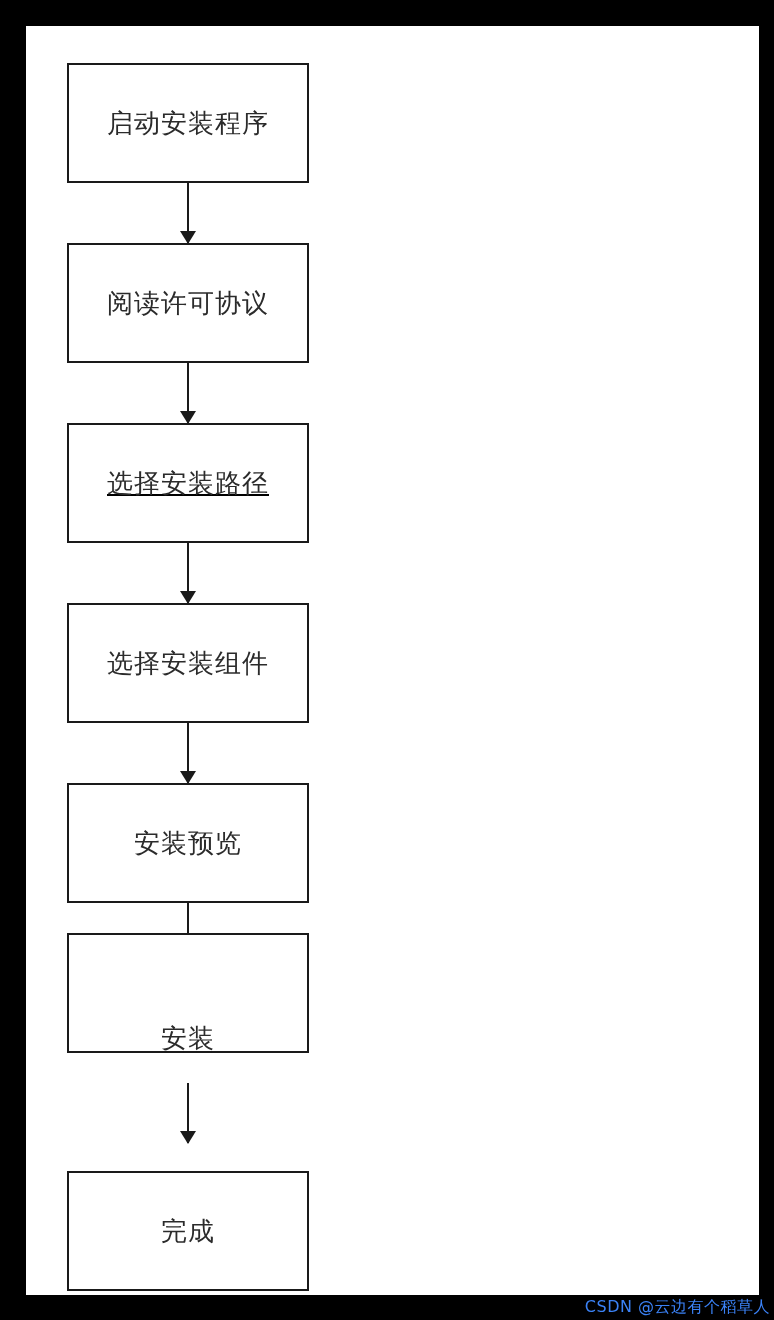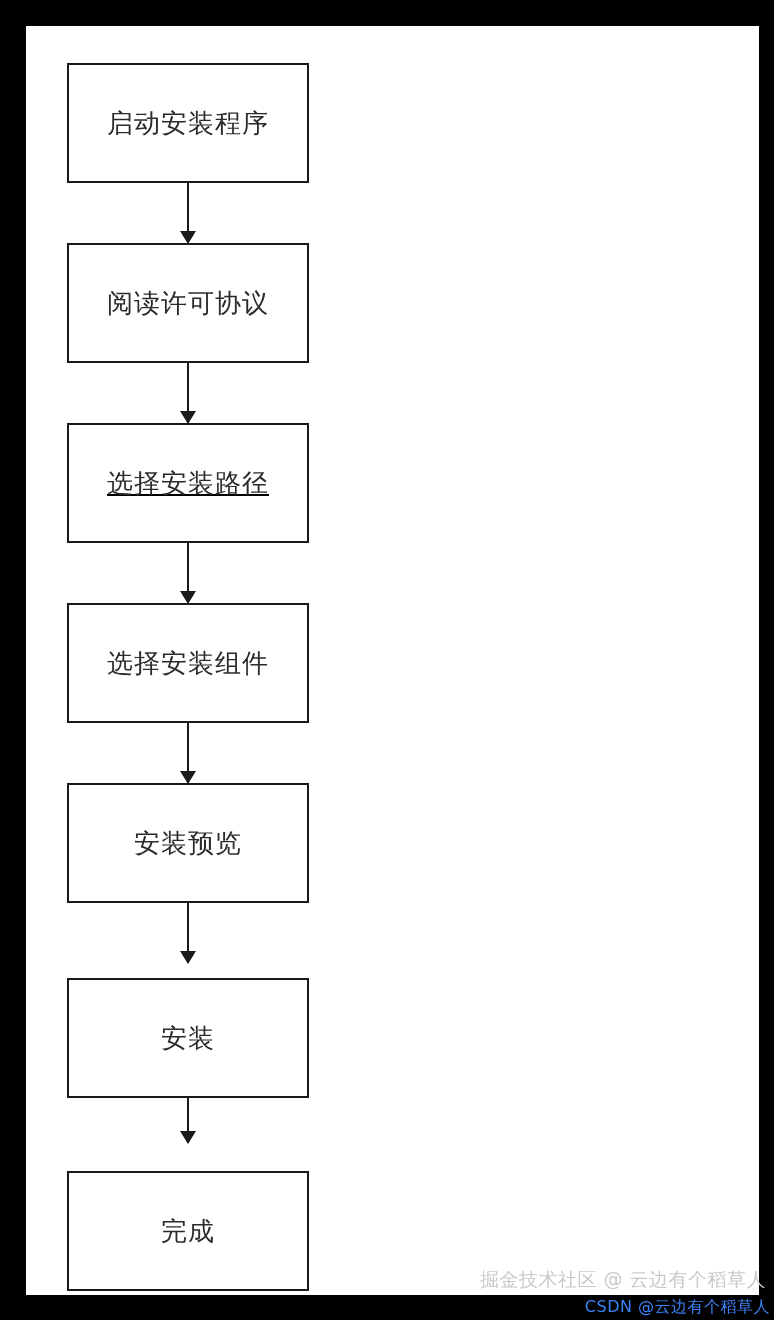--- a/index.html
+++ b/index.html
@@ -153,25 +153,24 @@
     </div>
     <div class="node" style="top:423px;text-decoration:underline;">
       <span class="node-label">选择安装路径</span>
     </div>
     <div class="node" style="top:603px;">
       <span class="node-label">选择安装组件</span>
     </div>
     <div class="node" style="top:783px;">
       <span class="node-label">安装预览</span>
     </div>
-    <div class="node" style="top:978px;">
+    <div class="node" style="top:933px;align-items:flex-end;">
       <span class="node-label">安装</span>
     </div>
     <div class="node" style="top:1143px;margin-top:28px;">
       <span class="node-label">完成</span>
     </div>
 
   </div>
 
-  <div id="watermark-juejin">掘金技术社区 @ 云边有个稻草人</div>
   <div id="watermark-csdn">CSDN @云边有个稻草人</div>
 
 </div>
 
 </body></html>

